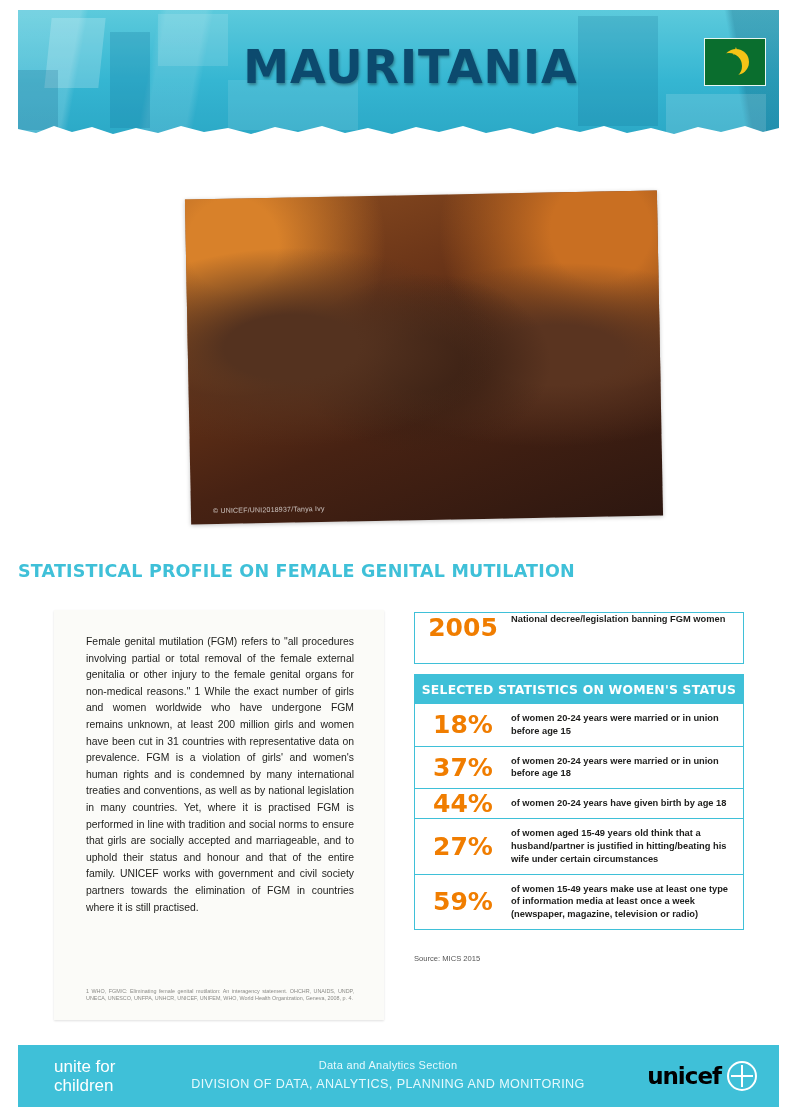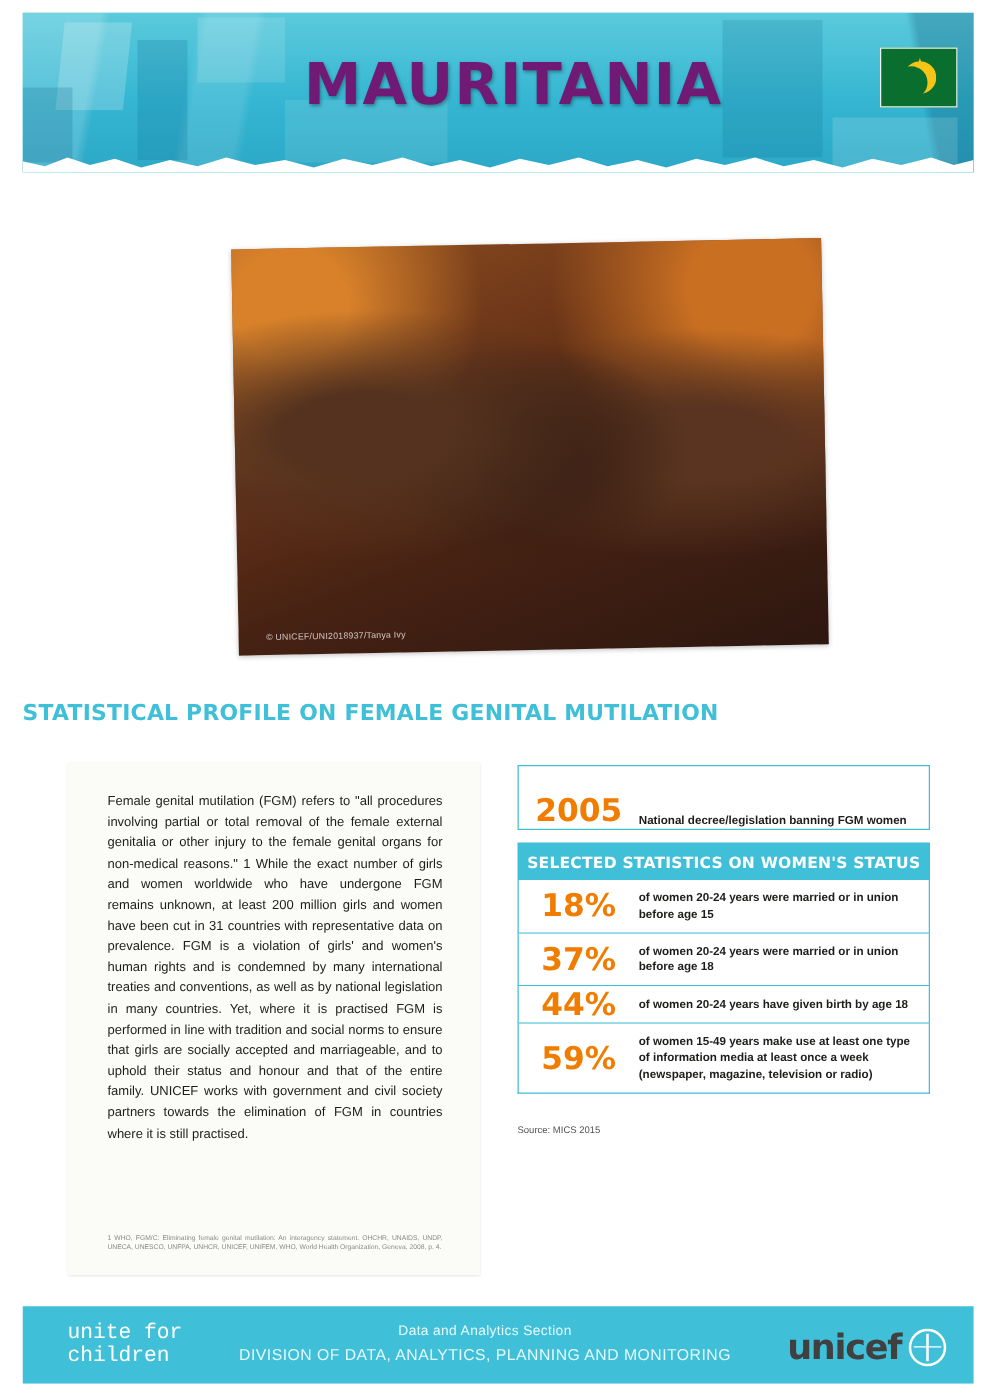--- a/index.html
+++ b/index.html
@@ -49,21 +49,21 @@
     position: absolute; left: 0; bottom: -2px; width: 761px; height: 20px;
   }
 
   .country-title {
     position: absolute;
     left: 0; top: 30px; width: 761px;
     text-align: center;
     font-size: 46px;
     font-weight: bold;
     letter-spacing: 1px;
-    color: #701a75;
+    color: #0c4a6e;
     text-shadow: 1px 2px 3px rgba(0,0,0,.35);
     font-family: "DejaVu Sans", sans-serif;
     padding-left: 24px;
   }
 
   .flag {
     position: absolute;
     left: 686px; top: 28px;
     width: 62px; height: 48px;
     background: #0a6e2e;
@@ -149,21 +149,21 @@
   
   .stats {
     position: absolute;
     left: 396px; top: 602px;
     width: 330px;
   }
   .decree-box {
     border: 1.5px solid #3fc0d8;
     height: 52px;
     display: flex;
-    align-items: flex-end;
+    align-items: flex-start;
     background: #fff;
   }
   .decree-year {
     width: 96px;
     text-align: center;
     color: #f07d00;
     font-size: 25px;
     font-weight: bold;
     font-family: "DejaVu Sans", sans-serif;
   }
@@ -222,33 +222,33 @@
     position: absolute;
     left: 0; top: 1035px;
     width: 761px; height: 62px;
     background: #3fc0d8;
   }
   .footer-unite {
     position: absolute; left: 36px; top: 12px;
     color: #ffffff;
     font-size: 17px;
     line-height: 19px;
-    font-family: Liberation Mono, monospace;
+    font-family: Liberation Sans, sans-serif;
   }
   .footer-center {
     position: absolute; left: 150px; top: 14px; width: 440px;
     text-align: center;
     color: #e6f9fd;
   }
   .footer-center .l1 { font-size: 11px; letter-spacing: .3px; }
   .footer-center .l2 { font-size: 12.6px; letter-spacing: .4px; margin-top: 6px; }
   .footer-logo {
     position: absolute; right: 22px; top: 16px;
-    color: #404040;
-    font-size: 28px;
+    color: #000000;
+    font-size: 23px;
     font-weight: bold;
     letter-spacing: -1px;
     font-family: "DejaVu Sans", sans-serif;
     display: flex; align-items: center; gap: 6px;
   }
   .footer-logo .globe {
     width: 30px; height: 30px; border-radius: 50%;
     border: 2px solid #ffffff;
     position: relative;
     display: inline-block;
@@ -317,20 +317,24 @@
     </div>
     <div class="stat-row">
       <div class="stat-val">37%</div>
       <div class="stat-txt">of women 20-24 years were married or in union before age 18</div>
     </div>
     <div class="stat-row">
       <div class="stat-val">44%</div>
       <div class="stat-txt">of women 20-24 years have given birth by age 18</div>
     </div>
     <div class="stat-row">
+      <div class="stat-val">27%</div>
+      <div class="stat-txt">of women aged 15-49 years old think that a husband/partner is justified in hitting/beating his wife under certain circumstances</div>
+    </div>
+    <div class="stat-row">
       <div class="stat-val">59%</div>
       <div class="stat-txt">of women 15-49 years make use at least one type of information media at least once a week (newspaper, magazine, television or radio)</div>
     </div>
 
     <div class="source">Source: MICS 2015</div>
   </div>
 
   <div class="footer">
     <div class="footer-unite">
       <div>unite for</div>

